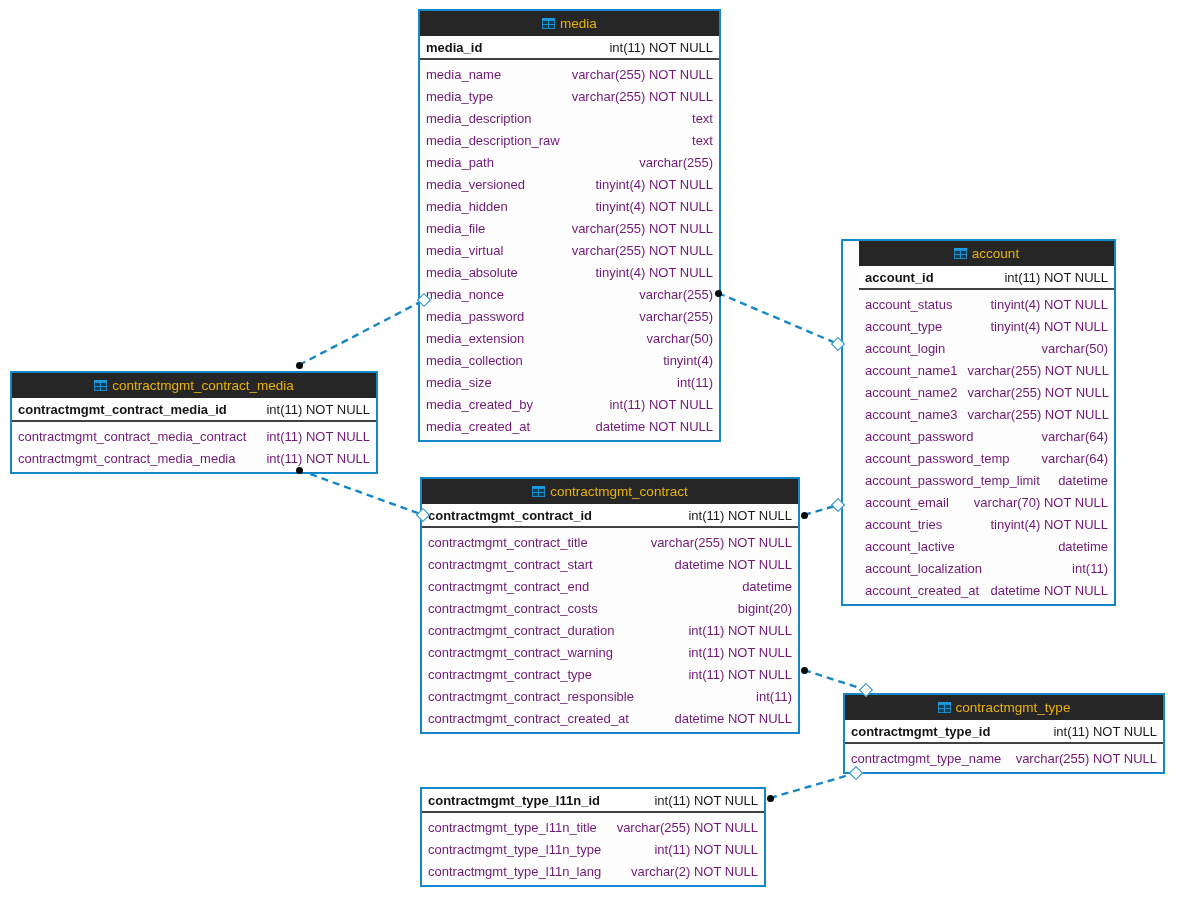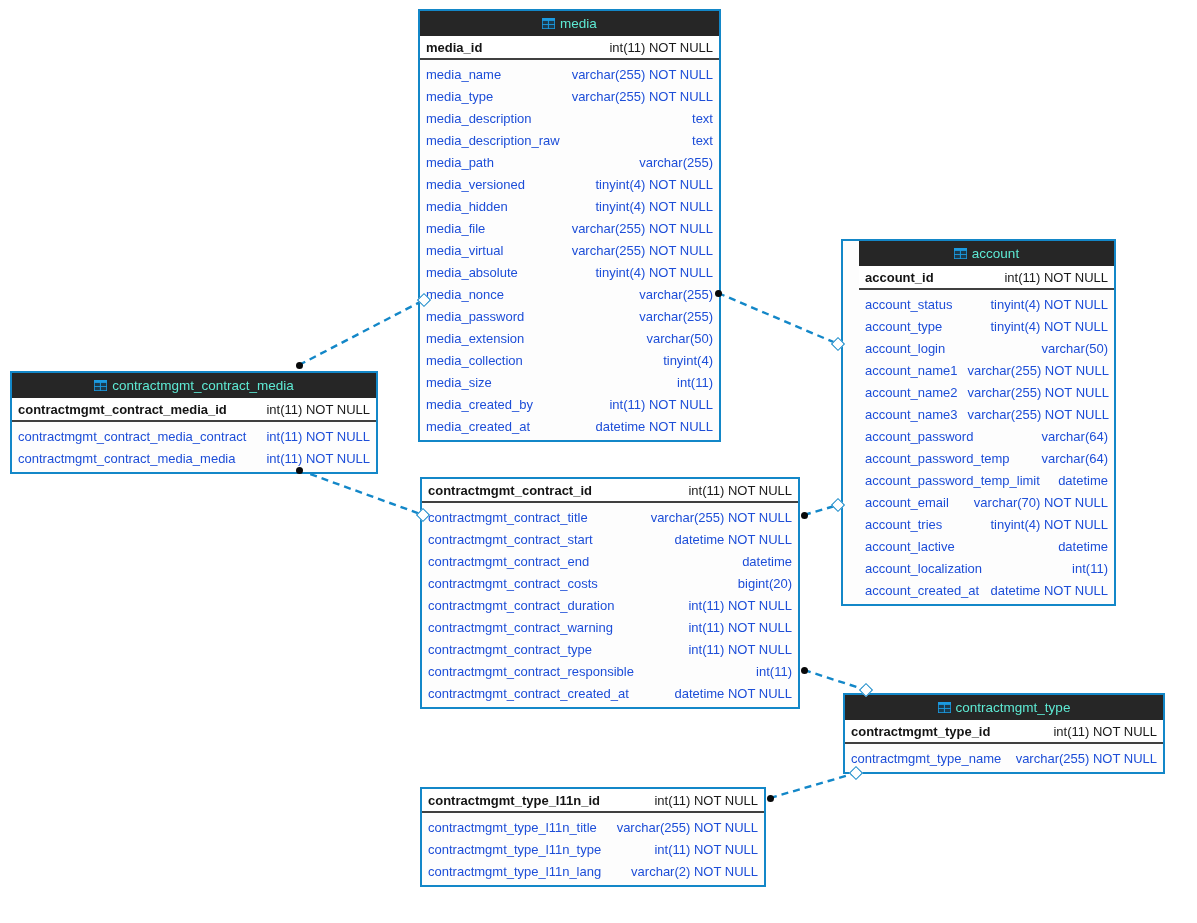--- a/index.html
+++ b/index.html
@@ -28,21 +28,21 @@
   }
   .entity {
     position: absolute;
     background: #fdfdfd;
     border: 2px solid #1387c8;
     box-sizing: border-box;
     z-index: 5;
   }
   .entity-header {
     background: #262626;
-    color: #5eead4;
+    color: #eab308;
     height: 25px;
     line-height: 25px;
     text-align: center;
     font-size: 13.5px;
     white-space: nowrap;
     position: relative;
   }
   .tbl-icon {
     display: inline-block;
     width: 13px;
@@ -68,21 +68,21 @@
     padding: 3px 0 3px 0;
     background: #fdfdfd;
   }
   .field-row {
     display: flex;
     justify-content: space-between;
     align-items: center;
     padding: 0 6px;
     height: 22px;
     font-size: 13px;
-    color: #1d4ed8;
+    color: #701a75;
     white-space: nowrap;
   }
   .field-row .col-name { margin-right: 10px; }
   .field-row .col-type { text-align: right; }
   .marker { position: absolute; z-index: 9; }
   .dot {
     width: 7px; height: 7px;
     border-radius: 50%;
     background: #08090a;
   }
@@ -276,20 +276,27 @@
           <span class="col-name">contractmgmt_contract_media_contract</span>
           <span class="col-type">int(11) NOT NULL</span>
         </div>
         <div class="field-row">
           <span class="col-name">contractmgmt_contract_media_media</span>
           <span class="col-type">int(11) NOT NULL</span>
         </div>
       </div>
     </div>
     <div class="entity" style="left: 420px; top: 477px; width: 380px;">
+      <div class="entity-header"><span class="tbl-icon"><svg viewBox="0 0 13 11" width="13" height="11">
+            <rect x="0" y="0" width="13" height="11" fill="#1c9ae0"></rect>
+            <rect x="0.8" y="2.9" width="5.1" height="3.2" fill="#1b3a4d"></rect>
+            <rect x="6.9" y="2.9" width="5.3" height="3.2" fill="#1b3a4d"></rect>
+            <rect x="0.8" y="7.0" width="5.1" height="3.2" fill="#1b3a4d"></rect>
+            <rect x="6.9" y="7.0" width="5.3" height="3.2" fill="#1b3a4d"></rect>
+          </svg></span><span>contractmgmt_contract</span></div>
       <div class="entity-pk">
         <span class="col-name">contractmgmt_contract_id</span>
         <span class="col-type">int(11) NOT NULL</span>
       </div>
       <div class="fields">
         <div class="field-row">
           <span class="col-name">contractmgmt_contract_title</span>
           <span class="col-type">varchar(255) NOT NULL</span>
         </div>
         <div class="field-row">

